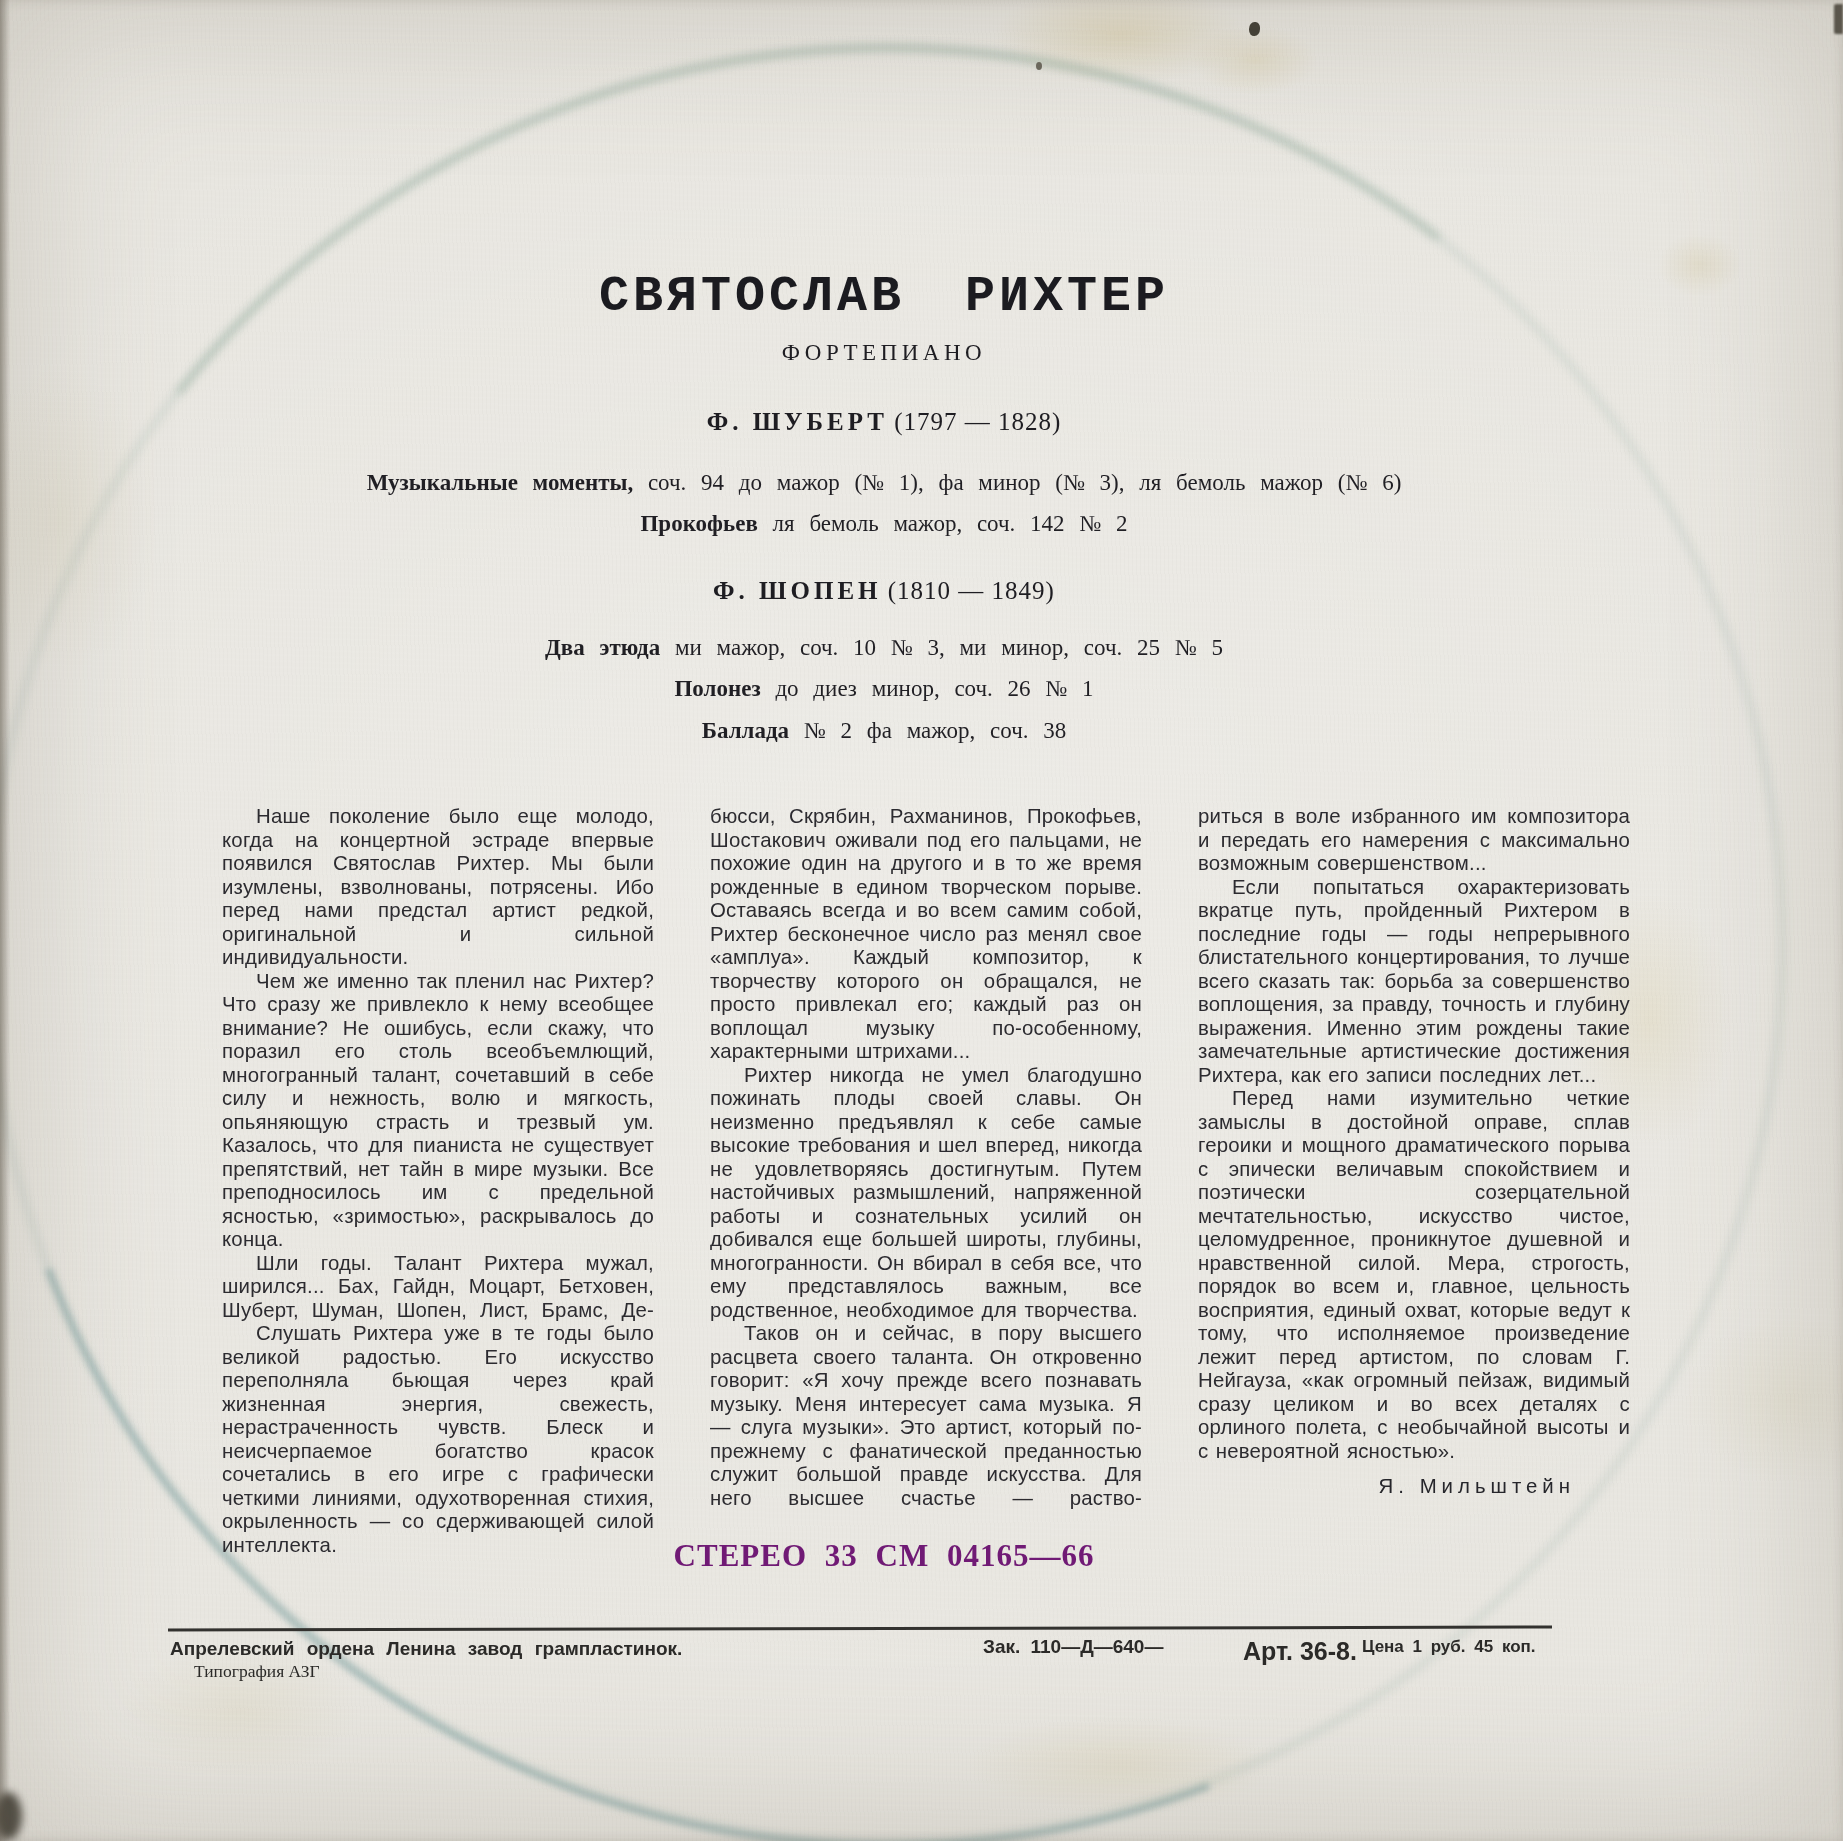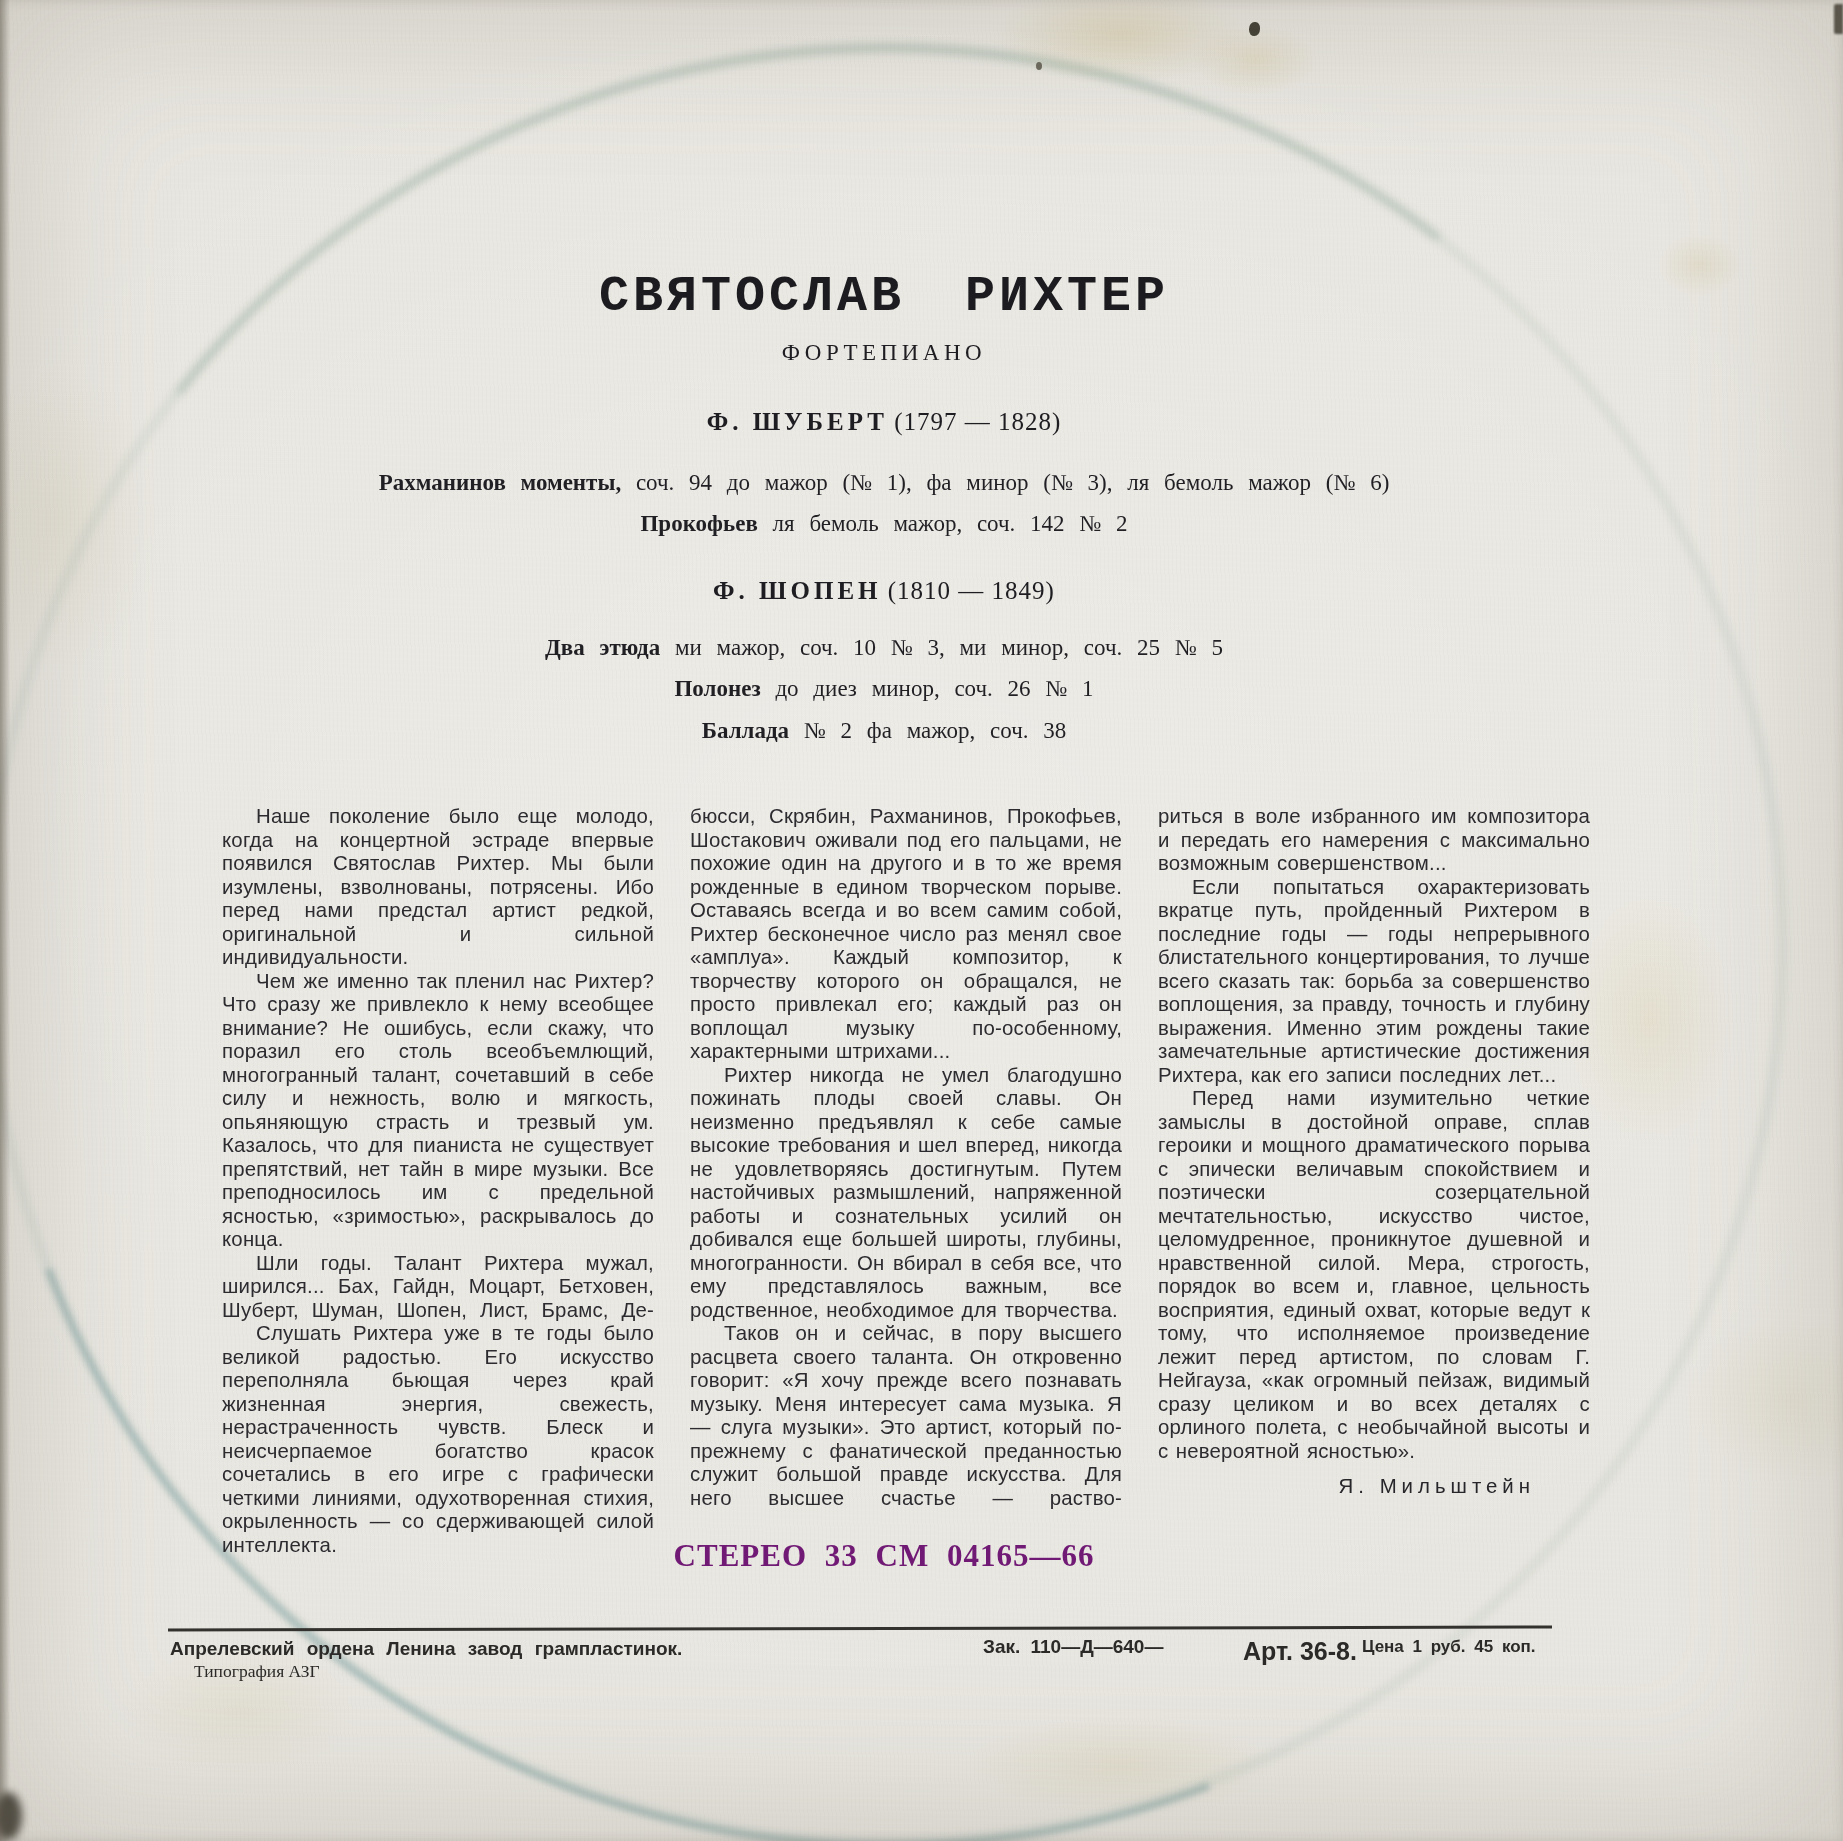--- a/index.html
+++ b/index.html
@@ -57,21 +57,21 @@
   .composer{font-family:"Liberation Serif",serif;font-size:25px;color:#1e1d22;line-height:1.2;}
   .composer b{letter-spacing:4px;font-weight:700;}
   .composer .years{letter-spacing:1px;}
   .c1{top:407px;} .c2{top:576px;}
   .work{font-family:"Liberation Serif",serif;font-size:23px;color:#201f24;line-height:1.2;
     word-spacing:9px;}
   .work b{font-weight:700;}
   .w1{top:469px;} .w2{top:510px;} .w3{top:634px;} .w4{top:675px;} .w5{top:717px;}
   
   .columns{position:absolute;left:222px;top:805px;width:1368px;
-    display:grid;grid-template-columns:432px 432px 432px;column-gap:36px;}
+    display:grid;grid-template-columns:432px 432px 432px;column-gap:56px;}
   .col p{margin:0;font-size:20.4px;line-height:23.5px;text-align:justify;
     letter-spacing:0.2px;word-spacing:1.5px;color:#2c2b30;}
   .col p.ind{text-indent:34px;}
   .col p.flow-end{text-align-last:justify;}
   .signature{margin-top:12px;font-size:20.4px;letter-spacing:5px;text-align:right;
     padding-right:55px;color:#26262b;font-weight:500;}
   
   .stereo{position:absolute;left:0;top:1538px;width:1768px;text-align:center;
     font-family:"Liberation Serif",serif;font-size:31px;font-weight:700;letter-spacing:1px;
     word-spacing:9px;color:#701a75;}
@@ -101,21 +101,21 @@
 
 <div class="hdr title">СВЯТОСЛАВ РИХТЕР</div>
 <div class="hdr subtitle">ФОРТЕПИАНО</div>
 
 <div class="hdr composer c1">
   <b>Ф. ШУБЕРТ</b>
   <span class="years">(1797 — 1828)</span>
 </div>
 
 <div class="hdr work w1">
-  <b>Рахманинов моменты,</b>
+  <b>Музыкальные моменты,</b>
   <span>соч. 94 до мажор (№ 1), фа минор (№ 3), ля бемоль мажор (№ 6)</span>
 </div>
 <div class="hdr work w2">
   <b>Прокофьев</b>
   <span>ля бемоль мажор, соч. 142 № 2</span>
 </div>
 
 <div class="hdr composer c2">
   <b>Ф. ШОПЕН</b>
   <span class="years">(1810 — 1849)</span>

